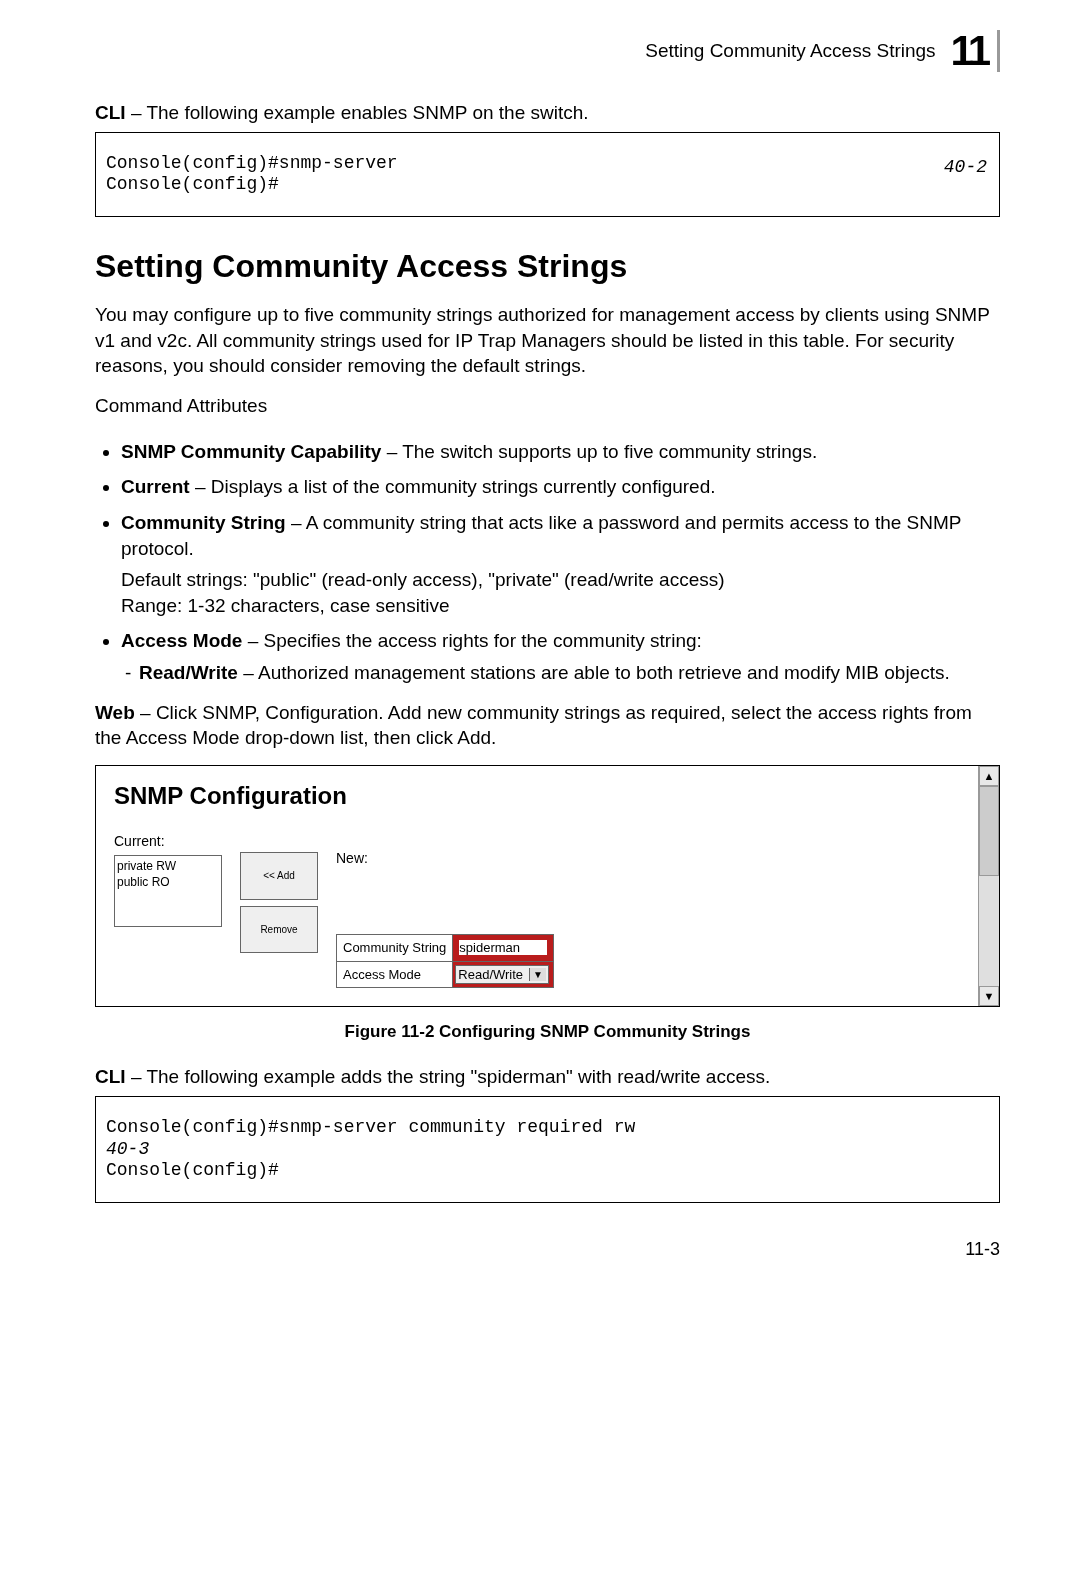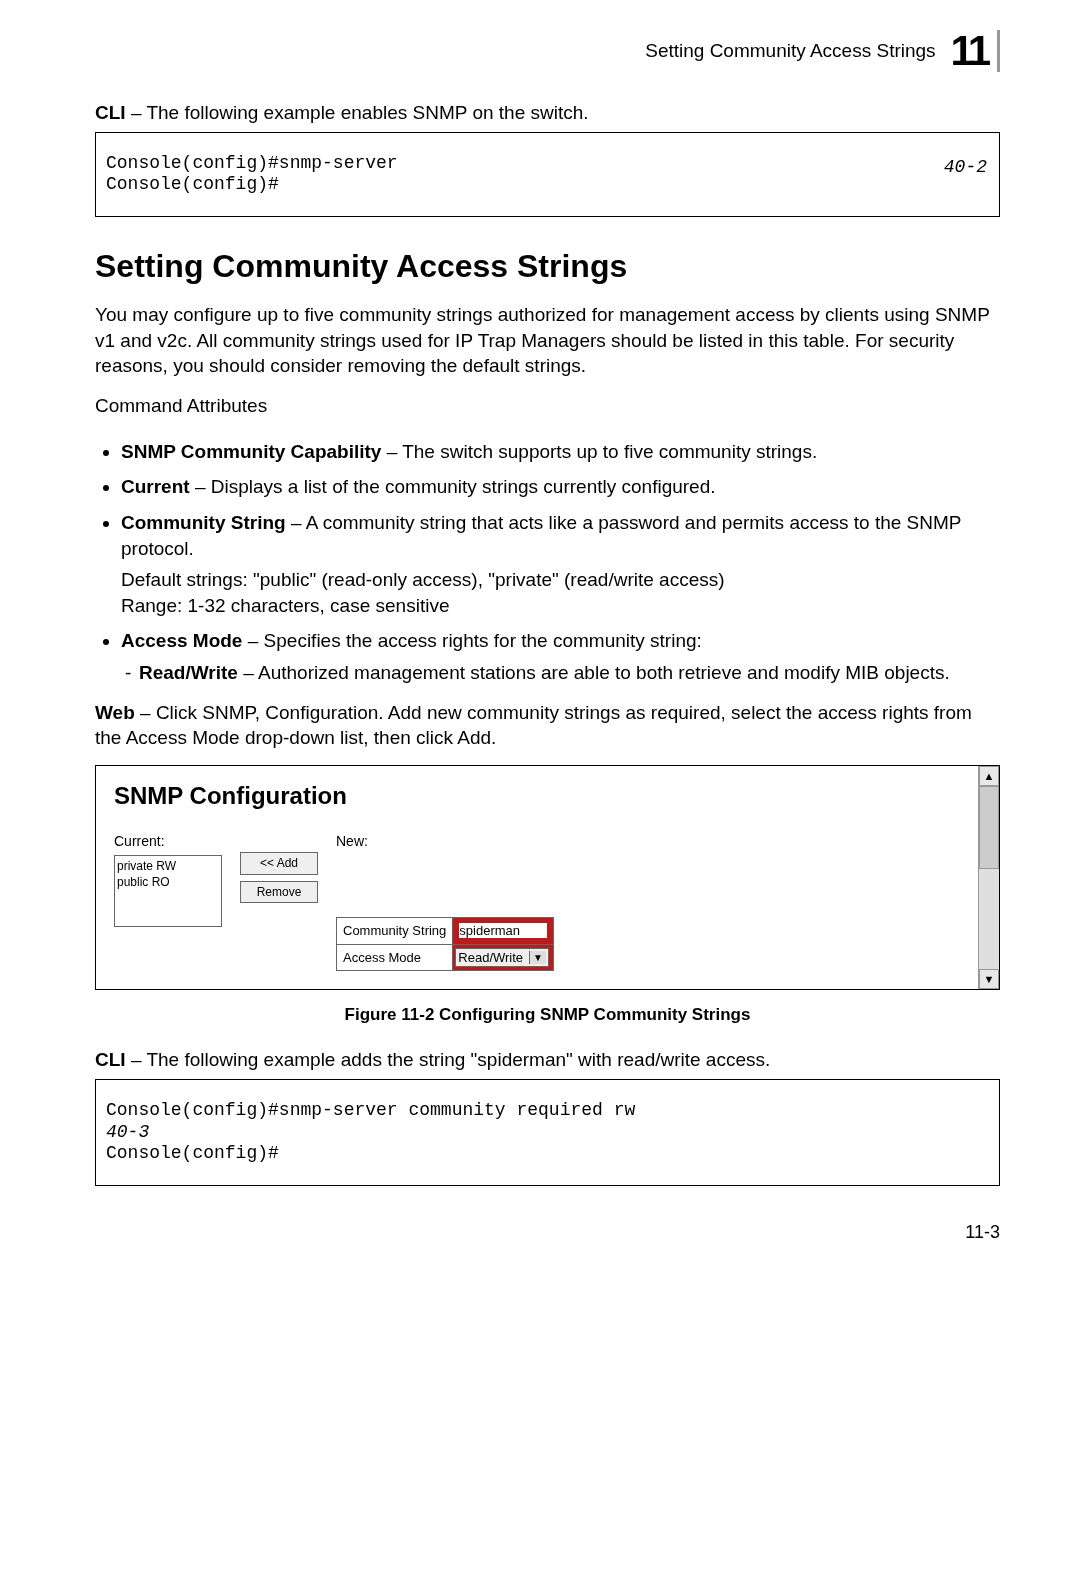--- a/index.html
+++ b/index.html
@@ -103,25 +103,25 @@
     .lbl { font-size: 14px; margin-bottom: 4px;}
     .listbox {
       border: 1px solid #666;
       width: 102px; height: 66px;
       font-size: 12px;
       padding: 2px;
       font-family: Arial, sans-serif;
       background: #fff;
     }
     .btn {
-      font-size: 12px;
+      font-size: 10px;
       width: 76px;
       border: 1px solid #666;
       background: #efefef;
-      padding: 2px 0;
+      padding: 16px 0;
       margin-bottom: 6px;
       text-align: center;
       cursor: pointer;
     }
     .form-table td {
       font-size: 13px;
       border: 1px solid #666;
       padding: 4px 6px;
       background: #b91c1c;
     }
@@ -158,21 +158,21 @@
       font-weight: bold;
       font-size: 17px;
       margin: 14px 0 20px 0;
     }
     .page-num {
       text-align: right;
       margin-top: 34px;
       font-size: 18px;
     }
     .btns-col { margin-top: 20px;}
-    .new-col { margin-top: 0px; gap: 24px;}
+    .new-col { margin-top: 17px; gap: 24px;}
   </style>
 </head>
 <body>
 
 <div class="header-row">
   <span class="header-text">Setting Community Access Strings</span>
   <span class="chapter-num">11</span>
 </div>
 
 <p class="cli-line">

